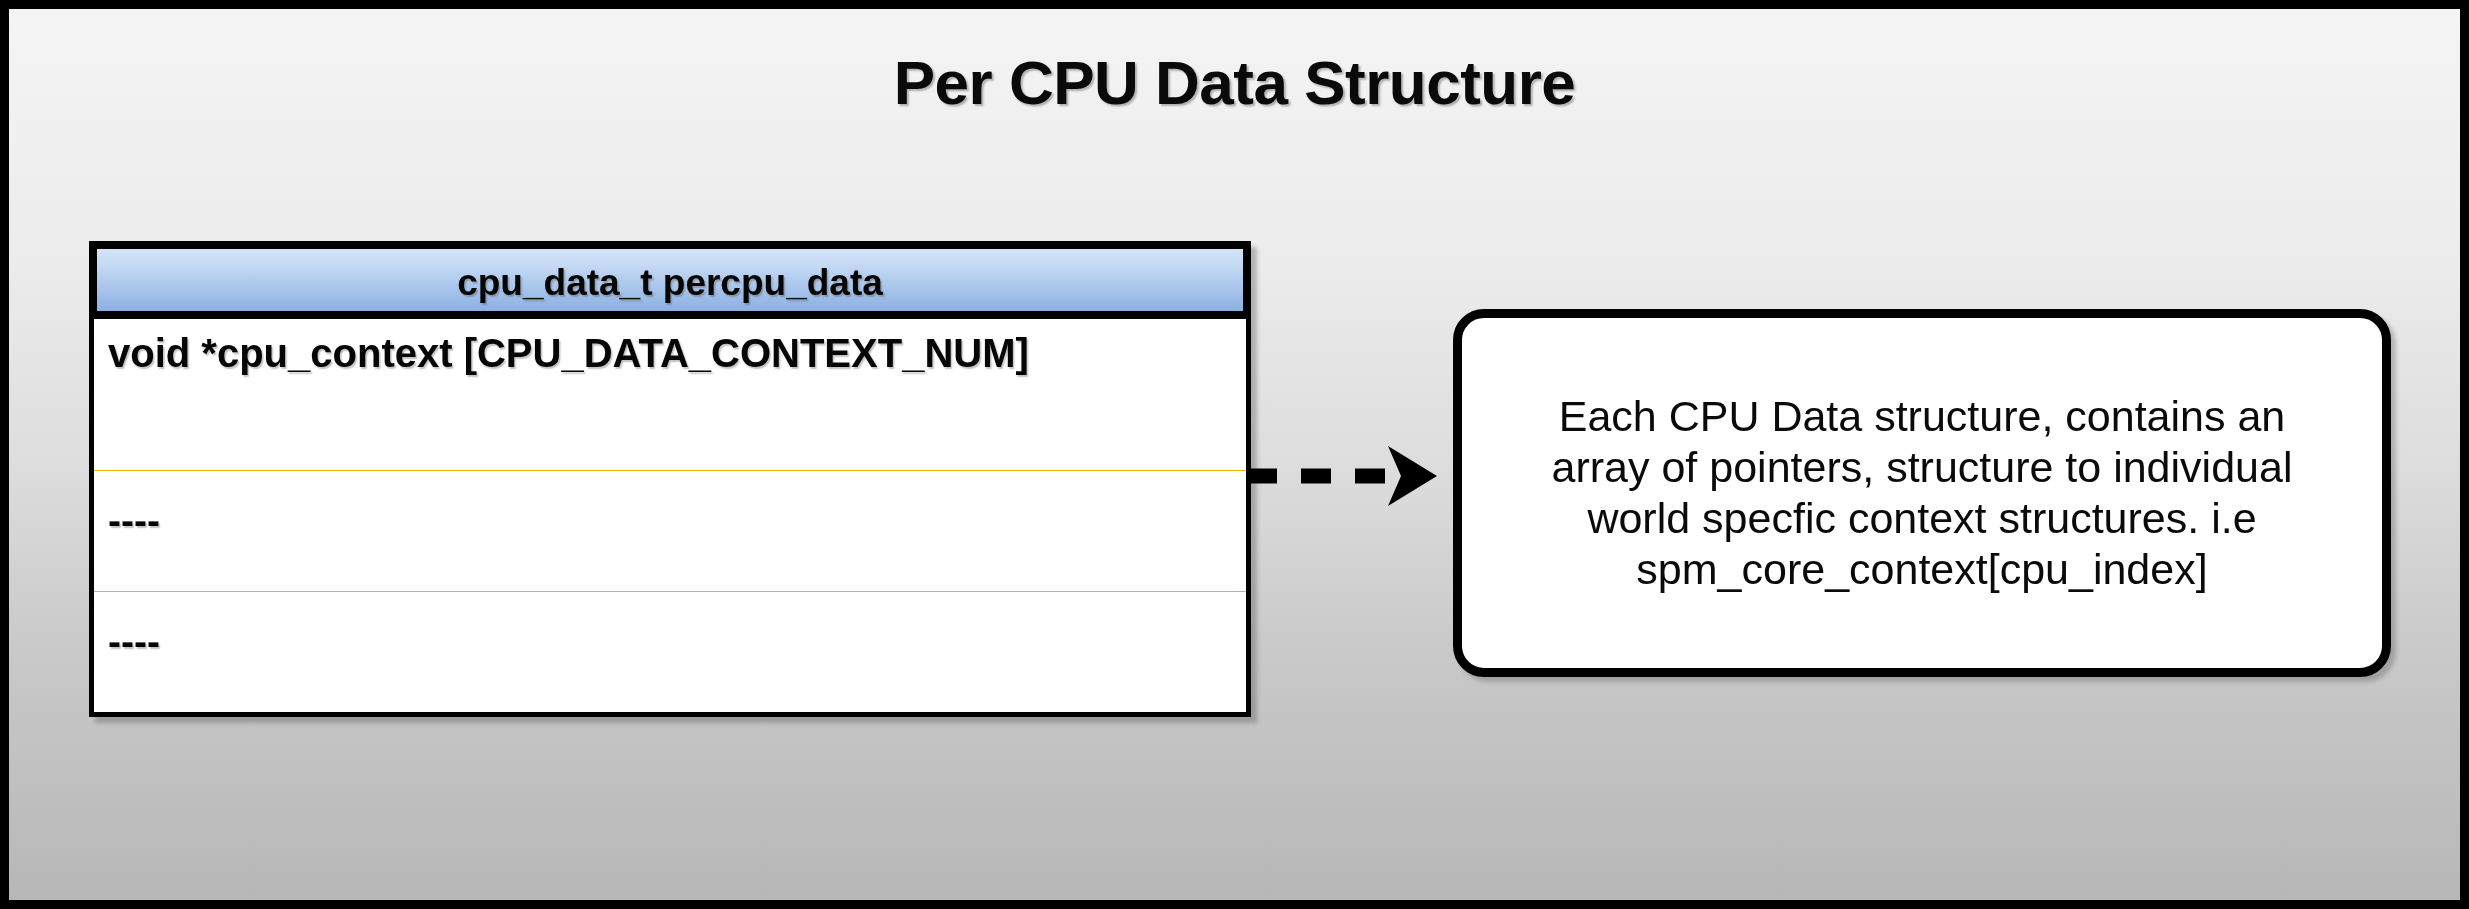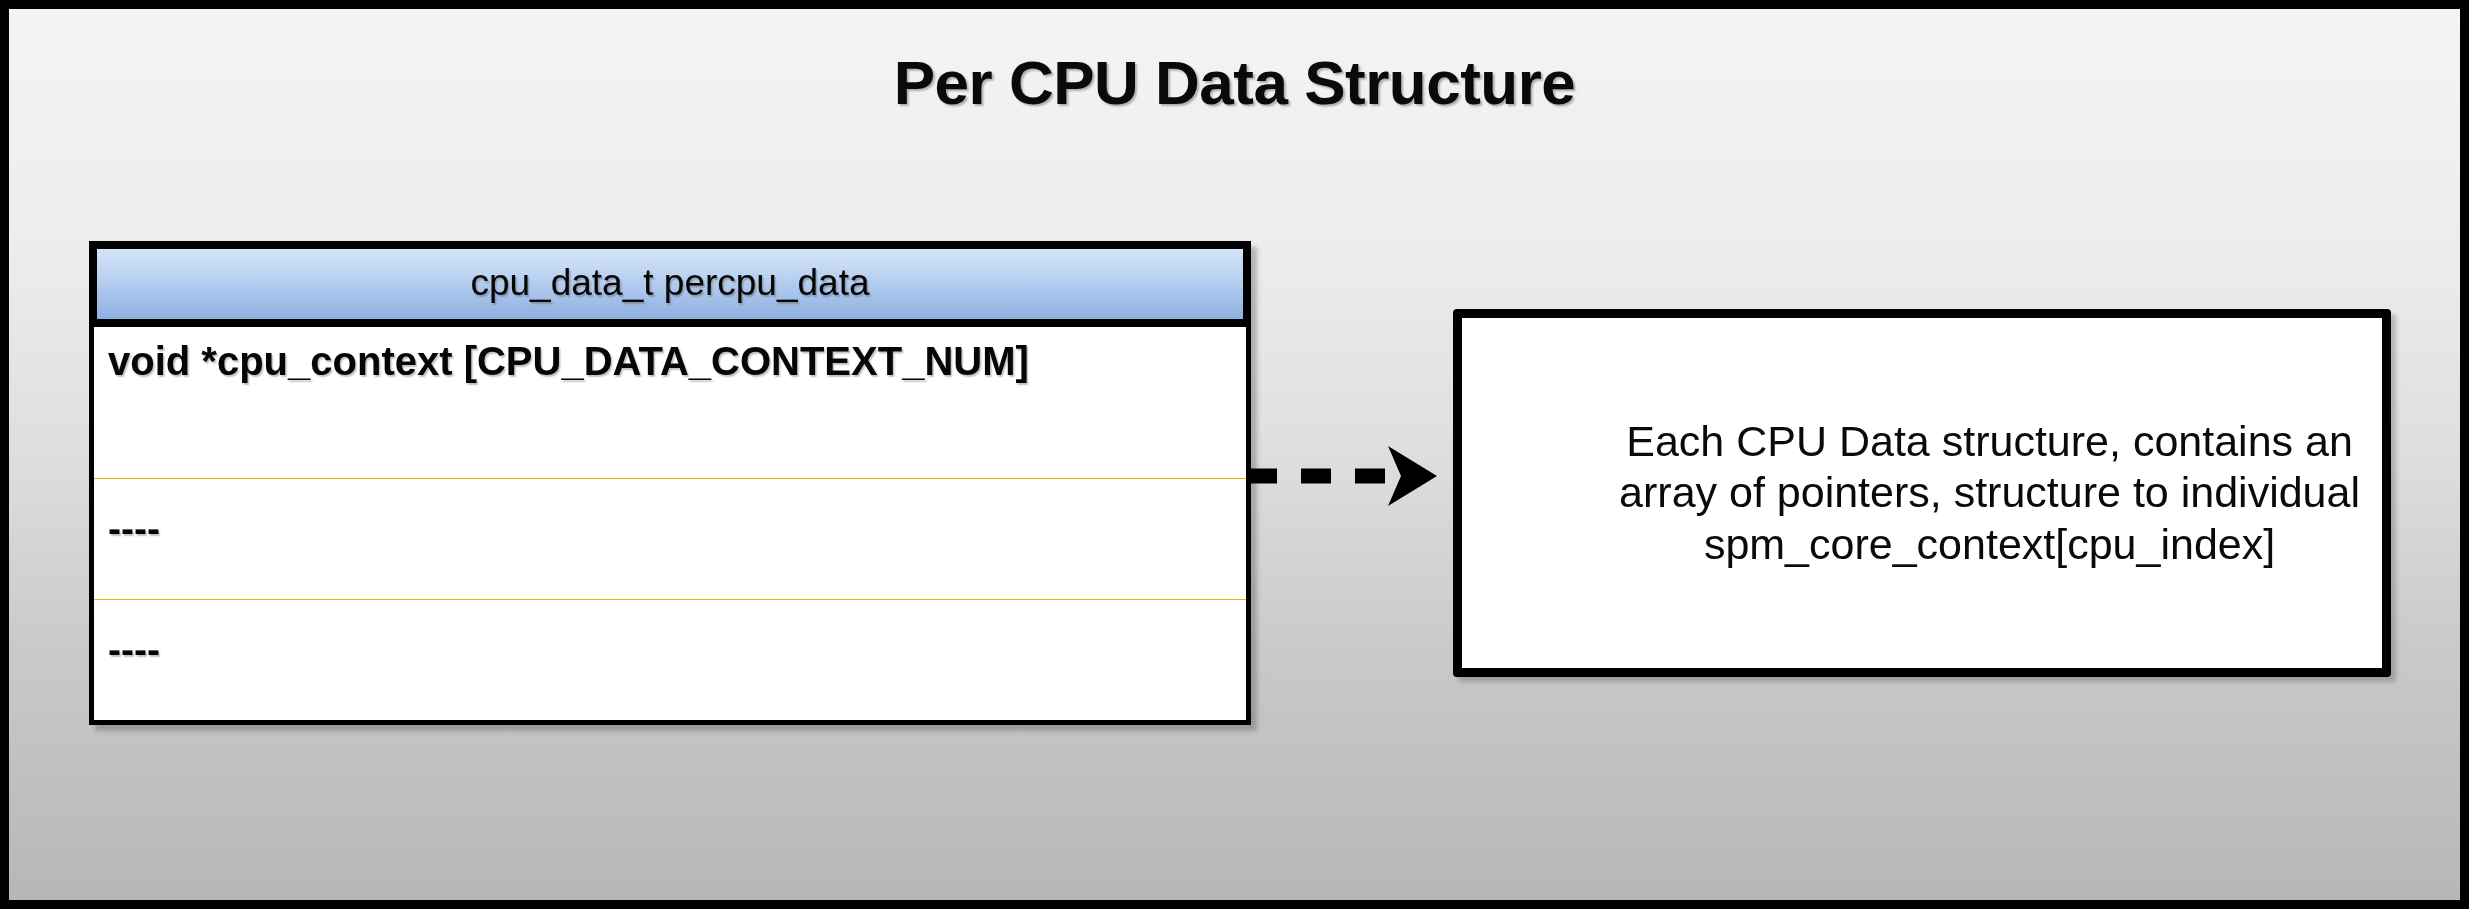--- a/index.html
+++ b/index.html
@@ -44,24 +44,24 @@
     top: 232px;
     width: 1162px;
     box-sizing: border-box;
     box-shadow: 6px 6px 4px rgba(90,90,90,0.38);
   }
 
   .struct-header {
     box-sizing: border-box;
     border: 8px solid #000000;
     background: linear-gradient(to bottom, #d4e3f8 0%, #c3d8f3 28%, #a9c5ec 62%, #8cb0e2 100%);
-    padding: 14px 10px 16px 10px;
+    padding: 14px 10px 8px 10px;
     text-align: center;
     font-size: 37px;
-    font-weight: normal;
+    font-weight: bold;
     line-height: 1.08;
     color: #060606;
     text-shadow: 1.5px 1.5px 1.5px rgba(110,110,110,0.5);
   }
   .struct-header .hline { display: block; }
 
   .struct-body {
     box-sizing: border-box;
     border: 5px solid #000000;
     border-top: none;
@@ -94,26 +94,26 @@
 
   
   .callout {
     position: absolute;
     left: 1444px;
     top: 300px;
     width: 938px;
     height: 368px;
     box-sizing: border-box;
     border: 9px solid #000000;
-    border-radius: 4px;
+    border-radius: 31px;
     background: #ffffff;
     box-shadow: 5px 5px 4px rgba(90,90,90,0.35);
     display: flex;
     align-items: center;
-    justify-content: flex-end;
+    justify-content: center;
   }
   .callout-text {
     text-align: center;
     font-size: 43px;
     line-height: 1.19;
     color: #0a0a0a;
     padding: 0 22px;
   }
   .callout-text .cline { display: block; white-space: nowrap; }
 </style>
@@ -142,17 +142,18 @@
     <svg width="200" height="72" viewBox="0 0 200 72" xmlns="http://www.w3.org/2000/svg">
       <line x1="2" y1="37" x2="160" y2="37" stroke="#000000" stroke-width="15" stroke-dasharray="30,24" stroke-linecap="butt"></line>
       <path d="M 143 7 L 192 37 L 143 67 L 156 37 Z" fill="#000000"></path>
     </svg>
   </div>
 
   <div class="callout">
     <div class="callout-text">
       <span class="cline">Each CPU Data structure, contains an</span>
       <span class="cline">array of pointers, structure to individual</span>
+      <span class="cline">world specfic context structures. i.e</span>
       <span class="cline">spm_core_context[cpu_index]</span>
     </div>
   </div>
 
 </div>
 
 </body></html>

